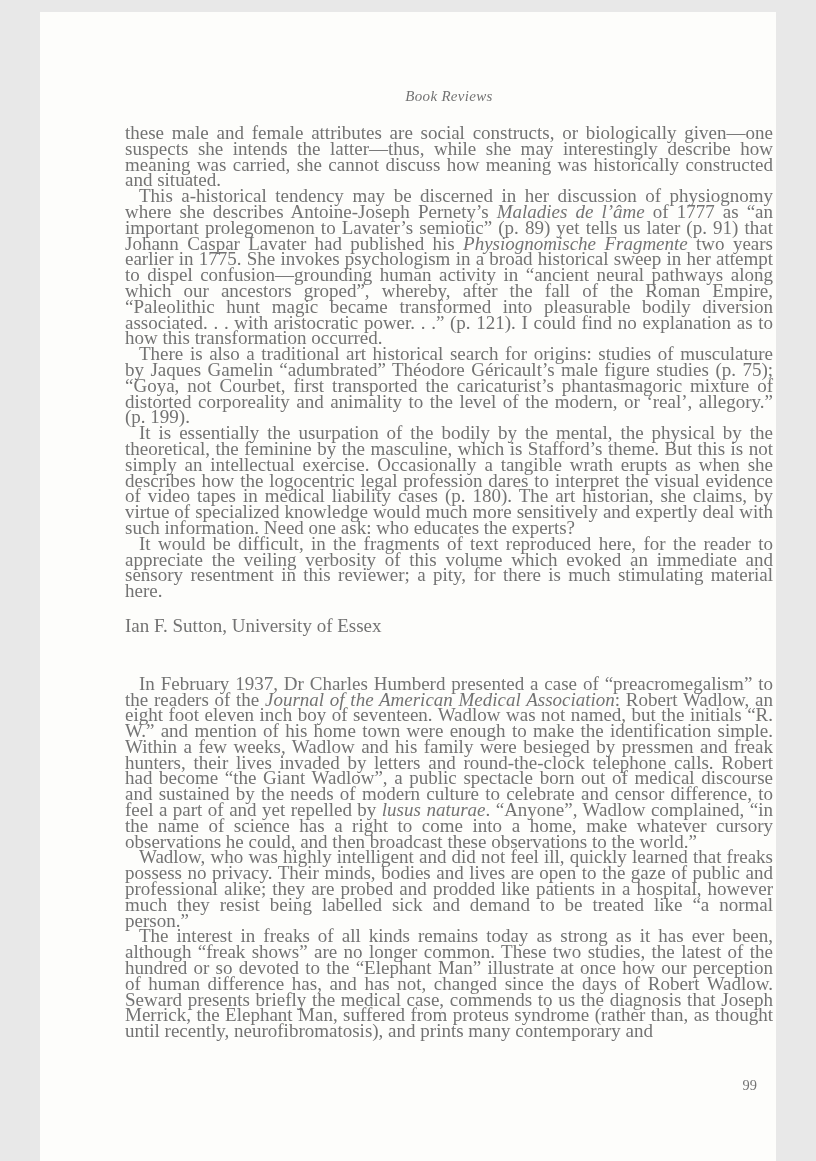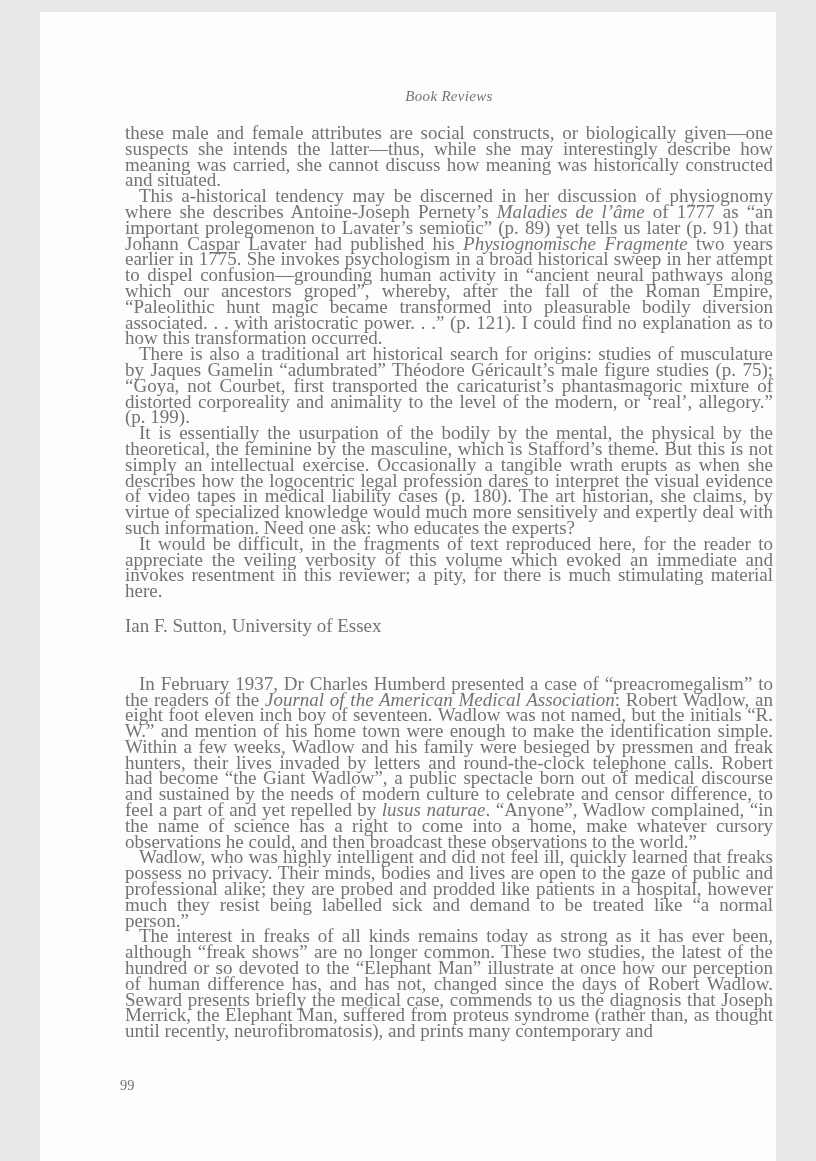--- a/index.html
+++ b/index.html
@@ -38,41 +38,41 @@
   .signature {
     text-align: left;
     text-indent: 0;
     padding-right: 40px;
     margin-top: 19px;
   }
   .section2 { margin-top: 42px; }
   .page-number {
     position: absolute;
     bottom: 79px;
-    left: 80px;
+    left: 69px;
     width: 648px;
-    text-align: left;
+    text-align: right;
     font-size: 14.4px;
   }
   em { }
 </style>
 </head>
 <body>
 
 <div class="page">
   <div class="column">
 
     <div class="running-head">Book Reviews</div>
 
     <div>
       <p class="noindent"><span>these male and female attributes are social constructs, or biologically given—one suspects she intends the latter—thus, while she may interestingly describe how meaning was carried, she cannot discuss how meaning was historically constructed and situated.</span></p>
       <p><span>This a-historical tendency may be discerned in her discussion of physiognomy where she describes Antoine-Joseph Pernety’s </span><em>Maladies de l’âme</em><span> of 1777 as “an important prolegomenon to Lavater’s semiotic” (p. 89) yet tells us later (p. 91) that Johann Caspar Lavater had published his </span><em>Physiognomische Fragmente</em><span> two years earlier in 1775. She invokes psychologism in a broad historical sweep in her attempt to dispel confusion—grounding human activity in “ancient neural pathways along which our ancestors groped”, whereby, after the fall of the Roman Empire, “Paleolithic hunt magic became transformed into pleasurable bodily diversion associated. . . with aristocratic power. . .” (p. 121). I could find no explanation as to how this transformation occurred.</span></p>
       <p><span>There is also a traditional art historical search for origins: studies of musculature by Jaques Gamelin “adumbrated” Théodore Géricault’s male figure studies (p. 75); “Goya, not Courbet, first transported the caricaturist’s phantasmagoric mixture of distorted corporeality and animality to the level of the modern, or ‘real’, allegory.” (p. 199).</span></p>
       <p><span>It is essentially the usurpation of the bodily by the mental, the physical by the theoretical, the feminine by the masculine, which is Stafford’s theme. But this is not simply an intellectual exercise. Occasionally a tangible wrath erupts as when she describes how the logocentric legal profession dares to interpret the visual evidence of video tapes in medical liability cases (p. 180). The art historian, she claims, by virtue of specialized knowledge would much more sensitively and expertly deal with such information. Need one ask: who educates the experts?</span></p>
-      <p><span>It would be difficult, in the fragments of text reproduced here, for the reader to appreciate the veiling verbosity of this volume which evoked an immediate and invokes resentment in this reviewer; a pity, for there is much stimulating material here.</span></p>
+      <p><span>It would be difficult, in the fragments of text reproduced here, for the reader to appreciate the veiling verbosity of this volume which evoked an immediate and sensory resentment in this reviewer; a pity, for there is much stimulating material here.</span></p>
       <p class="signature">Ian F. Sutton, University of Essex</p>
     </div>
 
     <div class="section2">
       <p><span>In February 1937, Dr Charles Humberd presented a case of “preacromegalism” to the readers of the </span><em>Journal of the American Medical Association</em><span>: Robert Wadlow, an eight foot eleven inch boy of seventeen. Wadlow was not named, but the initials “R. W.” and mention of his home town were enough to make the identification simple. Within a few weeks, Wadlow and his family were besieged by pressmen and freak hunters, their lives invaded by letters and round-the-clock telephone calls. Robert had become “the Giant Wadlow”, a public spectacle born out of medical discourse and sustained by the needs of modern culture to celebrate and censor difference, to feel a part of and yet repelled by </span><em>lusus naturae</em><span>. “Anyone”, Wadlow complained, “in the name of science has a right to come into a home, make whatever cursory observations he could, and then broadcast these observations to the world.”</span></p>
       <p><span>Wadlow, who was highly intelligent and did not feel ill, quickly learned that freaks possess no privacy. Their minds, bodies and lives are open to the gaze of public and professional alike; they are probed and prodded like patients in a hospital, however much they resist being labelled sick and demand to be treated like “a normal person.”</span></p>
       <p><span>The interest in freaks of all kinds remains today as strong as it has ever been, although “freak shows” are no longer common. These two studies, the latest of the hundred or so devoted to the “Elephant Man” illustrate at once how our perception of human difference has, and has not, changed since the days of Robert Wadlow. Seward presents briefly the medical case, commends to us the diagnosis that Joseph Merrick, the Elephant Man, suffered from proteus syndrome (rather than, as thought until recently, neurofibromatosis), and prints many contemporary and</span></p>
     </div>
 
   </div>

